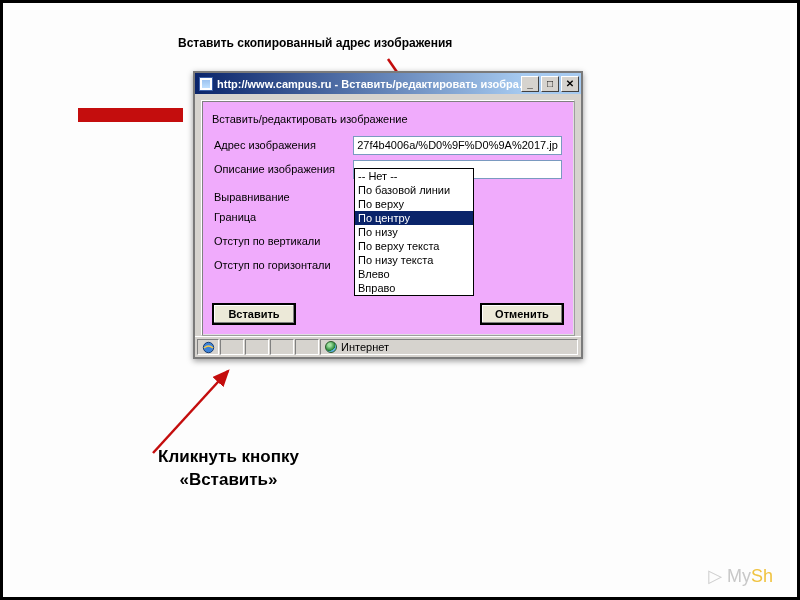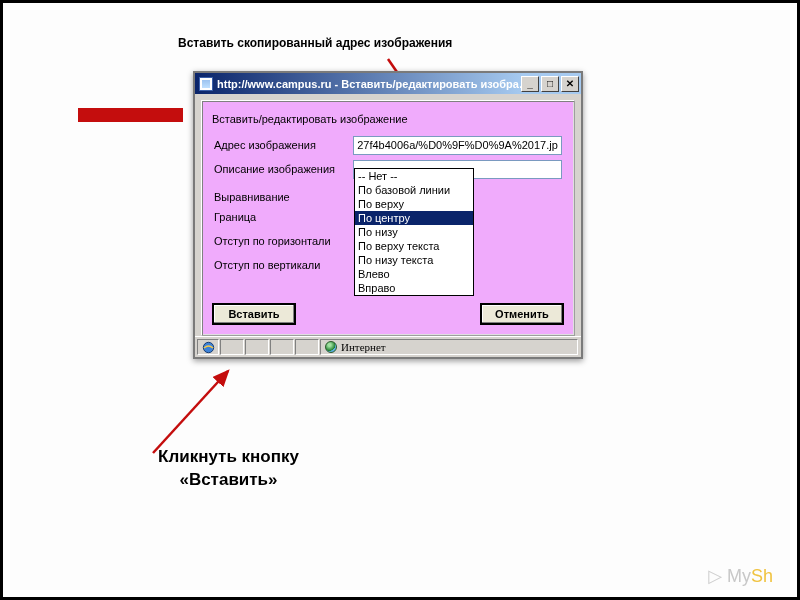--- a/index.html
+++ b/index.html
@@ -185,21 +185,21 @@
   }
   .statusbar .panel {
     border: 1px solid #808080;
     border-right-color: #fff;
     border-bottom-color: #fff;
     height: 16px;
     margin-right: 1px;
   }
   .statusbar .p-ie { flex: 0 0 22px; display:flex; align-items:center; justify-content:center; }
   .statusbar .p-sm { flex: 0 0 24px; }
-  .statusbar .p-net { flex: 1; display: flex; align-items: center; padding-left: 4px; gap: 4px; font-family: Liberation Serif, serif; }
+  .statusbar .p-net { flex: 1; display: flex; align-items: center; padding-left: 4px; gap: 4px; }
   .globe {
     width: 12px; height: 12px; border-radius: 50%;
     background: radial-gradient(circle at 35% 30%, #9fe0a0 15%, #1d7e2d 60%, #5bb0e0 62%);
     border: 1px solid #2a5a2a;
   }
   .watermark {
     position: absolute;
     right: 24px;
     bottom: 10px;
     font-size: 18px;
@@ -268,24 +268,24 @@
               <svg viewBox="0 0 8 8">
                   <path d="M0 2 L4 6 L8 2 Z" fill="#000"></path>
                 </svg>
             </span>
           </div>
         </div>
         <div class="row">
             <span class="lbl">Граница</span>
           </div>
         <div class="row">
+            <span class="lbl">Отступ по вертикали</span>
+          </div>
+        <div class="row">
             <span class="lbl">Отступ по горизонтали</span>
-          </div>
-        <div class="row">
-            <span class="lbl">Отступ по вертикали</span>
           </div>
 
         <div class="dropdown" id="align-dd">
             <div class="opt">-- Нет --</div>
             <div class="opt">По базовой линии</div>
             <div class="opt">По верху</div>
             <div class="opt sel">По центру</div>
             <div class="opt">По низу</div>
             <div class="opt">По верху текста</div>
             <div class="opt">По низу текста</div>

